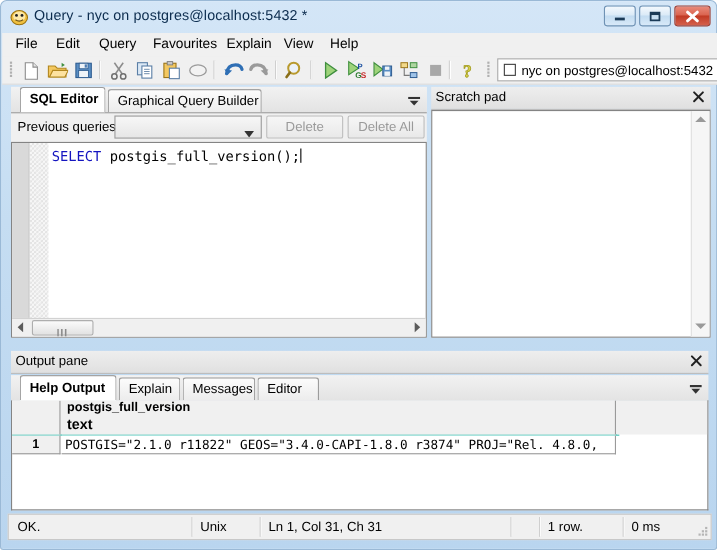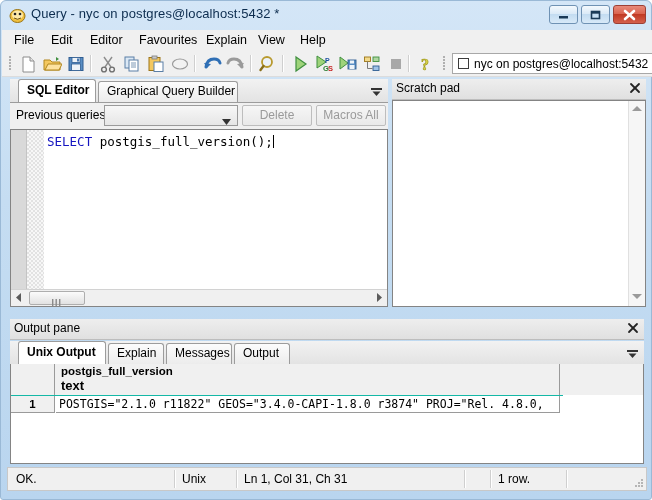--- a/index.html
+++ b/index.html
@@ -518,21 +518,21 @@
           <line x1="11" y1="5" x2="20" y2="13"></line>
           <line x1="20" y1="5" x2="11" y2="13"></line>
         </g>
       </svg>
     </div>
   </div>
 
   <div id="menubar">
     <div class="menu-item" style="left:6px">File</div>
     <div class="menu-item" style="left:43px">Edit</div>
-    <div class="menu-item" style="left:82px">Editor</div>
+    <div class="menu-item" style="left:82px">Query</div>
     <div class="menu-item" style="left:131px">Favourites</div>
     <div class="menu-item" style="left:198px">Explain</div>
     <div class="menu-item" style="left:250px">View</div>
     <div class="menu-item" style="left:292px">Help</div>
   </div>
 
   <div id="toolbar">
 
     <span class="grip" style="left:6px">
       <i></i>
@@ -710,21 +710,21 @@
       <div id="prevq-row">
         <span id="prevq-label">Previous queries</span>
         <div id="prevq-combo">
           <span class="cb-arrow">
             <svg width="9" height="6" viewBox="0 0 9 6">
                 <path d="M0 0 L9 0 L4.5 6 z" fill="#333"></path>
               </svg>
           </span>
         </div>
         <div class="disbtn" id="btn-delete">Delete</div>
-        <div class="disbtn" id="btn-delete-all">Macros All</div>
+        <div class="disbtn" id="btn-delete-all">Delete All</div>
       </div>
 
       <div id="editor-wrap">
         <div id="editor-gutter"></div>
         <div id="editor-margin"></div>
         <div id="editor-text"><span class="kw">SELECT</span><span class="pl"> postgis_full_version();</span><span id="caret"></span></div>
 
         <div id="editor-hscroll">
           <span class="sb-arrow" style="left:0;top:0">
             <svg width="16" height="15" viewBox="0 0 16 15">
@@ -787,24 +787,24 @@
         <svg width="14" height="14" viewBox="0 0 14 14">
           <g stroke="#222" stroke-width="1.8" stroke-linecap="round">
             <line x1="3" y1="3" x2="11" y2="11"></line>
               <line x1="11" y1="3" x2="3" y2="11"></line>
           </g>
         </svg>
       </span>
     </div>
 
     <div id="out-tabstrip">
-      <div class="tab active" style="left:8px;width:88px">Unix Output</div>
+      <div class="tab active" style="left:8px;width:88px">Help Output</div>
       <div class="tab" style="left:98px;width:56px">Explain</div>
       <div class="tab" style="left:156px;width:66px">Messages</div>
-      <div class="tab" style="left:224px;width:56px">Output</div>
+      <div class="tab" style="left:224px;width:56px">Editor</div>
       <span class="tab-dd">
         <svg width="11" height="9" viewBox="0 0 11 9">
           <rect x="0" y="0" width="11" height="2" fill="#333"></rect>
           <path d="M1.5 3.5 L9.5 3.5 L5.5 8 z" fill="#333"></path>
         </svg>
       </span>
     </div>
 
     <div id="grid">
       <div id="grid-header">
@@ -825,20 +825,21 @@
   <div id="statusbar">
     <span class="sb-cell" style="left:2px;width:164px">OK.</span>
     <span class="sb-div" style="left:166px"></span>
     <span class="sb-cell" style="left:168px;width:60px">Unix</span>
     <span class="sb-div" style="left:228px"></span>
     <span class="sb-cell" style="left:230px;width:224px">Ln 1, Col 31, Ch 31</span>
     <span class="sb-div" style="left:456px"></span>
     <span class="sb-div" style="left:482px"></span>
     <span class="sb-cell" style="left:484px;width:74px">1 row.</span>
     <span class="sb-div" style="left:558px"></span>
+    <span class="sb-cell" style="left:560px;width:70px">0 ms</span>
     <span id="sb-grip">
       <svg width="12" height="12" viewBox="0 0 12 12">
         <g fill="#b5b5b5">
           <rect x="9" y="2" width="2" height="2"></rect>
           <rect x="6" y="5" width="2" height="2"></rect>
             <rect x="9" y="5" width="2" height="2"></rect>
           <rect x="3" y="8" width="2" height="2"></rect>
             <rect x="6" y="8" width="2" height="2"></rect>
             <rect x="9" y="8" width="2" height="2"></rect>
         </g>

